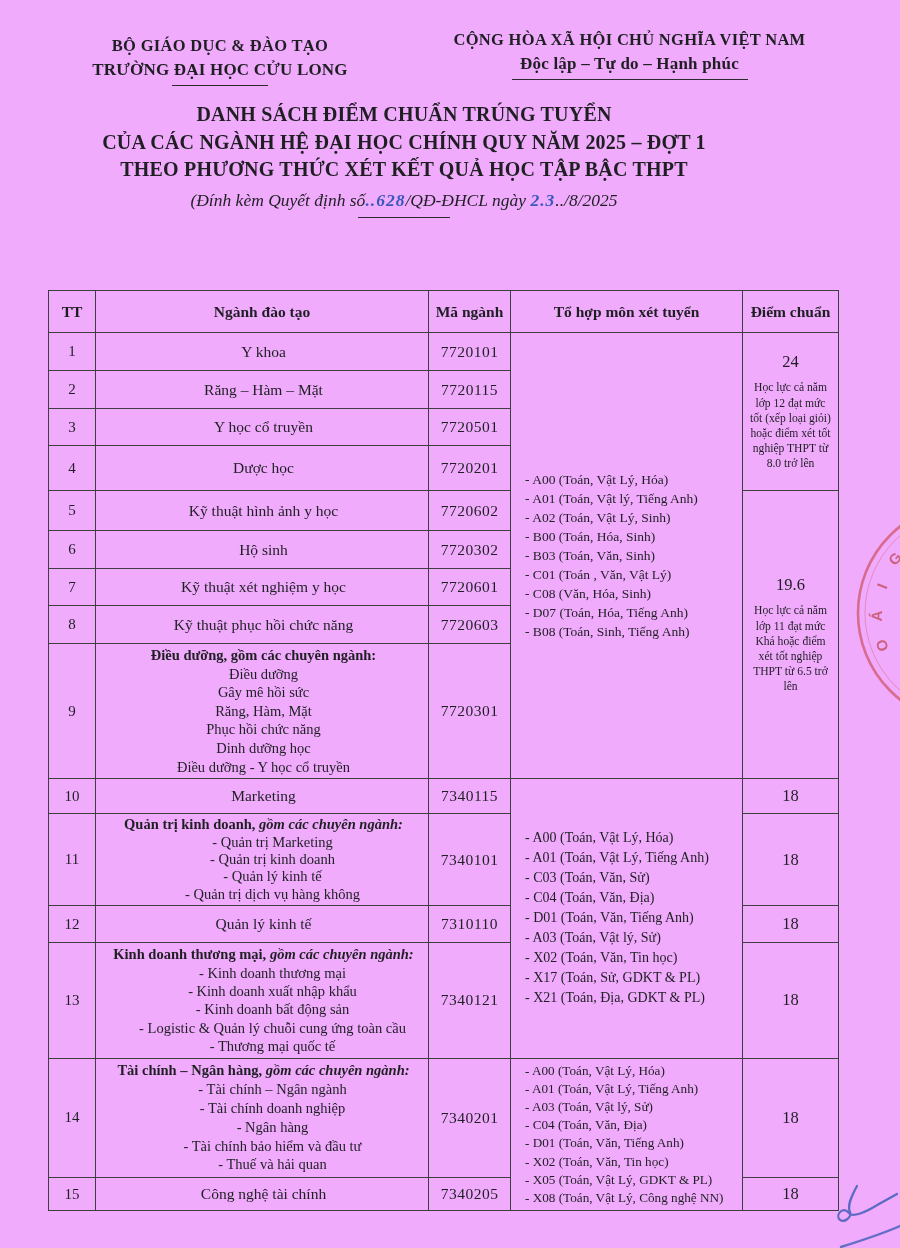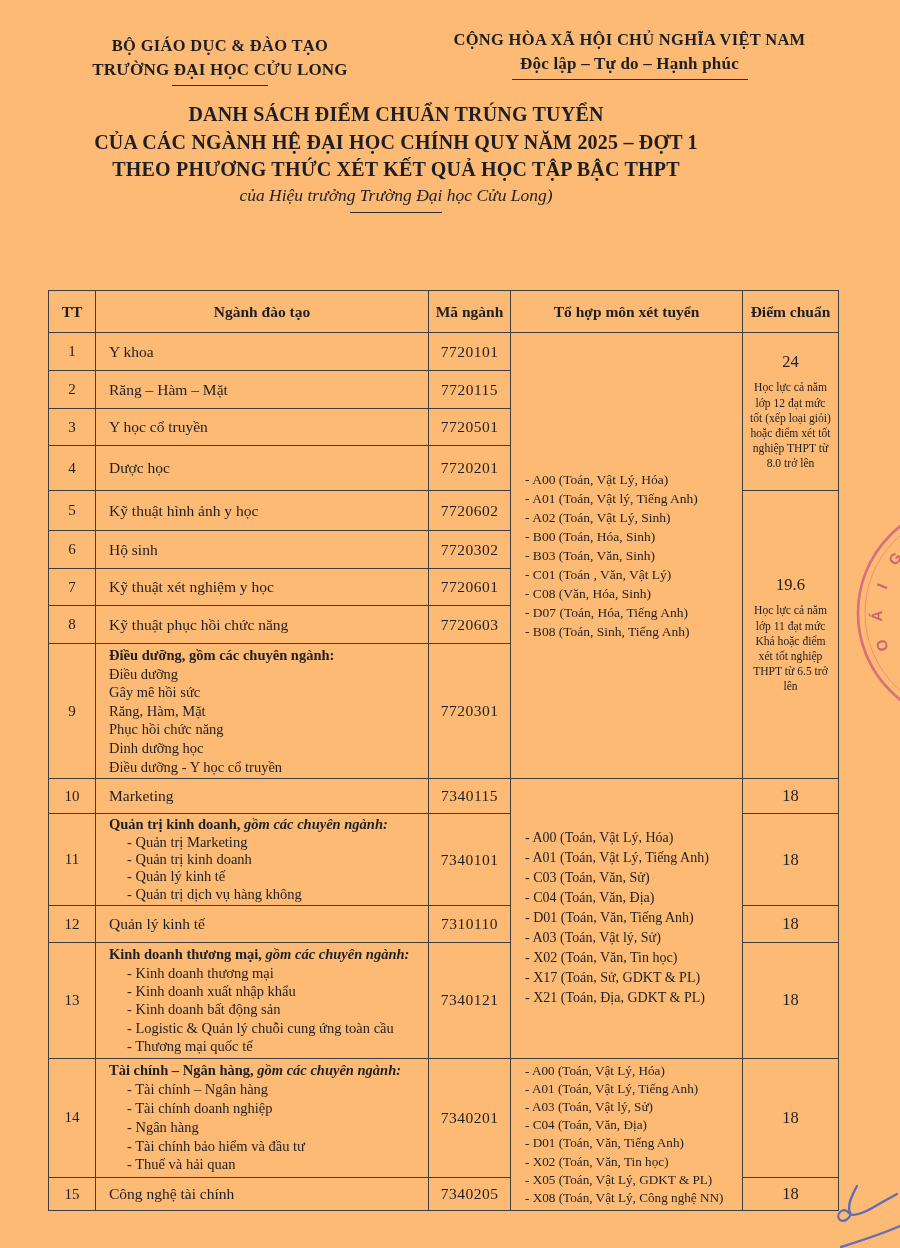--- a/index.html
+++ b/index.html
@@ -1,41 +1,41 @@
 <!DOCTYPE html>
 <html><head>
 <meta charset="utf-8">
 <style>
   html,body{margin:0;padding:0;background:#e8e8e8;}
   .page{
     position:relative;width:900px;height:1248px;margin:0 auto;
-    background:#fdba74;overflow:hidden;color:#1f1f23;
+    background:#f0abfc;overflow:hidden;color:#1f1f23;
     font-family:"Liberation Serif","DejaVu Serif",serif;
   }
   
   .hdr-left{position:absolute;top:36px;left:60px;width:320px;text-align:center;}
   .hdr-right{position:absolute;top:30px;left:452px;width:355px;text-align:center;}
   .hdr-line1{font-weight:bold;font-size:16.5px;letter-spacing:.3px;}
   .hdr-line2{font-weight:bold;font-size:17px;margin-top:4px;letter-spacing:.2px;}
   .rule{height:0;border-bottom:1.6px solid #2a2a2e;margin:5px auto 0;}
   .rule-left{width:96px;}
   .rule-right{width:236px;}
   
-  .title-block{position:absolute;top:101px;left:0;width:792px;text-align:center;}
+  .title-block{position:absolute;top:101px;left:8px;width:792px;text-align:center;}
   .title-line{font-weight:bold;font-size:20px;line-height:27.5px;letter-spacing:.2px;}
   .subtitle{font-style:italic;font-size:17.5px;line-height:26px;margin-top:3px;}
   .ink{color:#3a57c0;font-weight:bold;letter-spacing:1px;}
   .rule-sub{width:92px;border-bottom:1.8px solid #2a2a2e;margin-top:4px;}
   
   .tbl-wrap{position:absolute;top:290px;left:48px;width:790px;}
   table{border-collapse:collapse;table-layout:fixed;width:790px;}
   td,th{border:1.4px solid #3d3d42;box-sizing:border-box;padding:0;vertical-align:middle;overflow:hidden;}
   th{font-size:15.5px;font-weight:bold;line-height:19px;padding:6px 2px;}
   .c-tt{text-align:center;font-size:15px;}
-  .c-prog{text-align:left;padding:2px 10px 2px 13px;font-size:15.5px;}
+  .c-prog{text-align:center;padding:2px 10px 2px 13px;font-size:15.5px;}
   .c-prog .sub-title{font-size:14.5px;font-weight:bold;}
   .c-prog .it{font-style:italic;}
   .c-prog .sub-item{font-size:14.5px;font-family:Liberation Serif, serif;}
   .c-prog .dash-item{padding-left:18px;}
   .c-code{text-align:center;font-size:15.5px;letter-spacing:.5px;}
   .c-combo{padding:3px 4px 3px 14px;font-size:13.5px;}
   .c-combo div{white-space:nowrap;}
   .combo-g1 div{line-height:19px;}
   .combo-g2 div{line-height:20px;font-size:14px;}
   .combo-g3 div{line-height:18.2px;font-size:13.2px;}
@@ -62,21 +62,21 @@
   <div class="hdr-right">
     <div class="hdr-line1">CỘNG HÒA XÃ HỘI CHỦ NGHĨA VIỆT NAM</div>
     <div class="hdr-line2">Độc lập – Tự do – Hạnh phúc</div>
     <div class="rule rule-right"></div>
   </div>
 
   <div class="title-block">
     <div class="title-line">DANH SÁCH ĐIỂM CHUẨN TRÚNG TUYỂN</div>
     <div class="title-line">CỦA CÁC NGÀNH HỆ ĐẠI HỌC CHÍNH QUY NĂM 2025 – ĐỢT 1</div>
     <div class="title-line">THEO PHƯƠNG THỨC XÉT KẾT QUẢ HỌC TẬP BẬC THPT</div>
-    <div class="subtitle" style="margin-top:-2px;">của Hiệu trưởng Trường Đại học Cửu Long)</div>
+    <div class="subtitle"><span>(Đính kèm Quyết định số</span><span class="ink">..628</span><span>/QĐ-ĐHCL  ngày </span><span class="ink">2.3</span><span>../8/2025</span></div>
     <div class="rule-sub" style="margin-left:auto;margin-right:auto;"></div>
   </div>
 
   <div class="tbl-wrap">
     <table id="score-table">
       <colgroup>
           <col style="width:47px">
           <col style="width:333px">
           <col style="width:82px">
           <col style="width:232px">
@@ -215,21 +215,21 @@
             </td>
             <td class="c-code">7340121</td>
             <td class="c-score" rowspan="1">
               <div class="score-num">18</div>
             </td>
           </tr>
           <tr class="mt14" style="height: 115px;">
             <td class="c-tt">14</td>
             <td class="c-prog">
               <div class="sub-title"><span>Tài chính – Ngân hàng,</span><span class="it"> gồm các chuyên ngành:</span></div>
-              <div class="sub-item dash-item">-  Tài chính – Ngân hàng</div>
+              <div class="sub-item dash-item">-  Tài chính – Ngân ngành</div>
               <div class="sub-item dash-item">-  Tài chính doanh nghiệp</div>
               <div class="sub-item dash-item">-  Ngân hàng</div>
               <div class="sub-item dash-item">-  Tài chính bảo hiểm và đầu tư</div>
               <div class="sub-item dash-item">-  Thuế và hải quan</div>
             </td>
             <td class="c-code">7340201</td>
             <td class="c-combo combo-g3" rowspan="2">
               <div>- A00 (Toán, Vật Lý, Hóa)</div>
               <div>- A01 (Toán, Vật Lý, Tiếng Anh)</div>
               <div>- A03 (Toán, Vật lý, Sử)</div>

